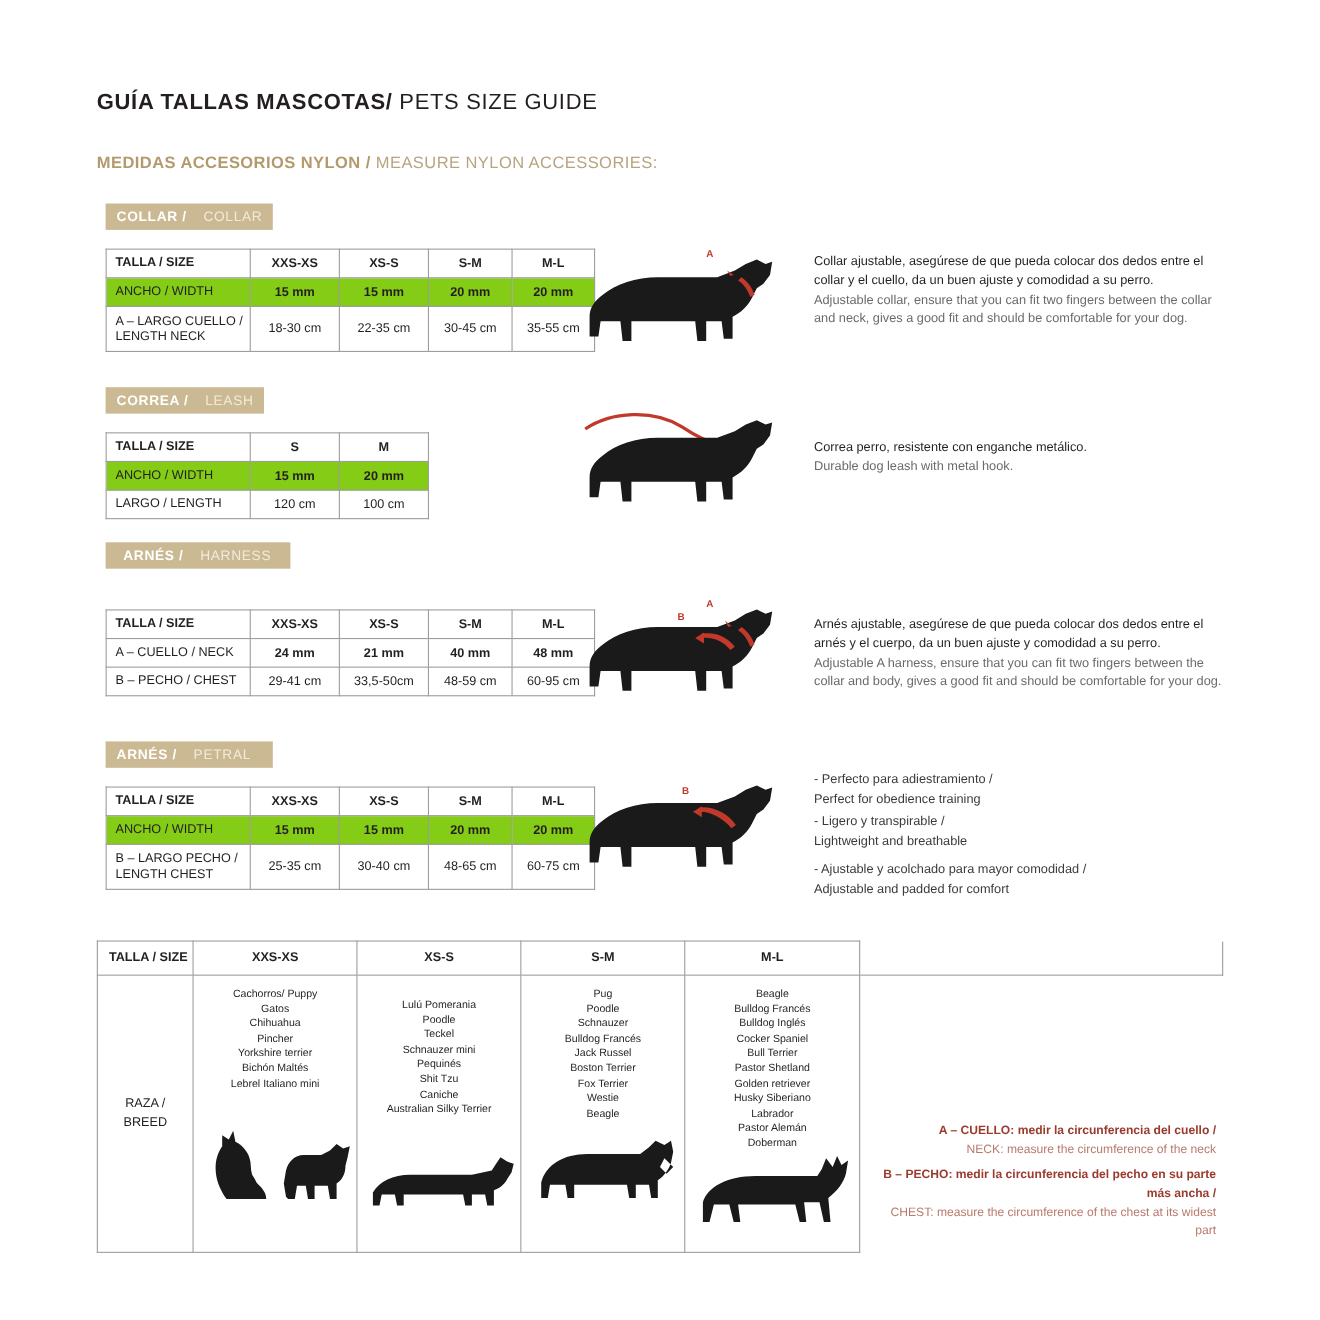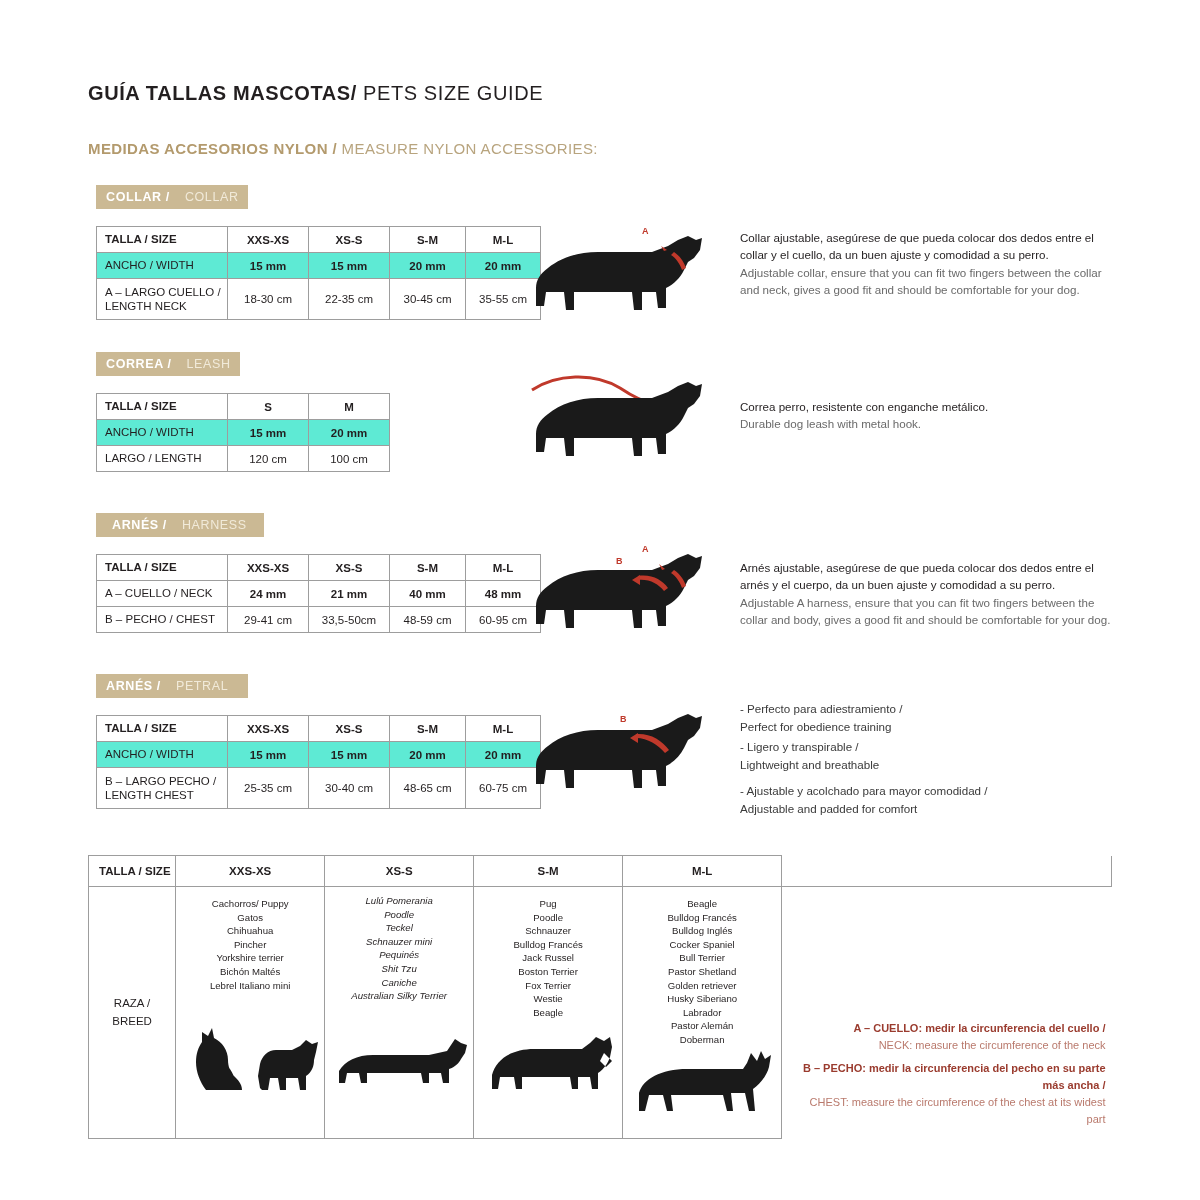--- a/index.html
+++ b/index.html
@@ -51,21 +51,21 @@
     text-align:center;
     padding:1px 4px;
     white-space:nowrap;
   }
   table.sz td.lbl{
     text-align:left;
     padding-left:8px;
     white-space:normal;
     line-height:1.25;
   }
-  table.sz tr.shaded td{background:#5eead4;}
+  table.sz tr.shaded td{background:#84cc16;}
   table.sz tr.head td{font-weight:bold;}
   table.sz td.bold{font-weight:bold;}
 
   
   .desc{
     position:absolute;
     font-size:11.6px;
     line-height:1.5;
     color:#3a3a3a;
     width:375px;
@@ -200,21 +200,21 @@
         L128,70 L130,86 L138,86 L138,66 C146,62 152,56 156,48 L160,40 L166,36 L172,28 L174,16 L168,18 L160,14
         L150,18 L140,24 L124,30 L70,30 C50,30 32,36 20,46 C12,52 8,58 8,66 Z"></path>
     </svg>
   </div>
 
   <div class="desc" style="left:740px;top:398px;">
     <span class="es">Correa perro, resistente con enganche metálico.</span><br>
     <span class="en">Durable dog leash with metal hook.</span>
   </div>
 
-  <div class="sec-tag" style="left:96px;top:513px;width:140px;padding-left:16px;">
+  <div class="sec-tag" style="left:96px;top:493px;width:140px;padding-left:16px;">
     <span>ARNÉS /</span><span class="thin"> HARNESS</span>
   </div>
 
   <table class="sz" style="left:96px;top:554px;">
     <tbody>
         <tr class="head">
       <td class="lbl" style="width:118px">TALLA / SIZE</td>
       <td style="width:72px">XXS-XS</td>
       <td style="width:72px">XS-S</td>
       <td style="width:67px">S-M</td>
@@ -344,21 +344,21 @@
               L32,4 L28,12 L22,8 L22,18 C18,24 16,30 16,38 C16,48 20,58 26,66 Z
               M58,66 C56,56 52,46 46,40 L44,44 C50,50 54,58 56,66 Z"></path>
 
             <path fill="#1a1a1a" d="M82,66 L88,66 L90,54 L98,54 L100,66 L106,66 L106,54 L118,54 L120,66 L126,66
               L126,52 C132,48 134,42 134,36 L136,28 L138,18 L132,20 L126,16 L120,22 L112,26 L96,26
               C88,26 82,32 80,40 L78,52 L80,64 Z"></path>
           </svg>
         </div>
       </td>
 
-      <td style="vertical-align:top;padding-top:7px;font-style:italic;">
+      <td style="vertical-align:top;padding-top:20px;">
         <div class="breedlist">
           <div>Lulú Pomerania</div>
           <div>Poodle</div>
           <div>Teckel</div>
           <div>Schnauzer mini</div>
           <div>Pequinés</div>
           <div>Shit Tzu</div>
           <div>Caniche</div>
           <div>Australian Silky Terrier</div>
         </div>

